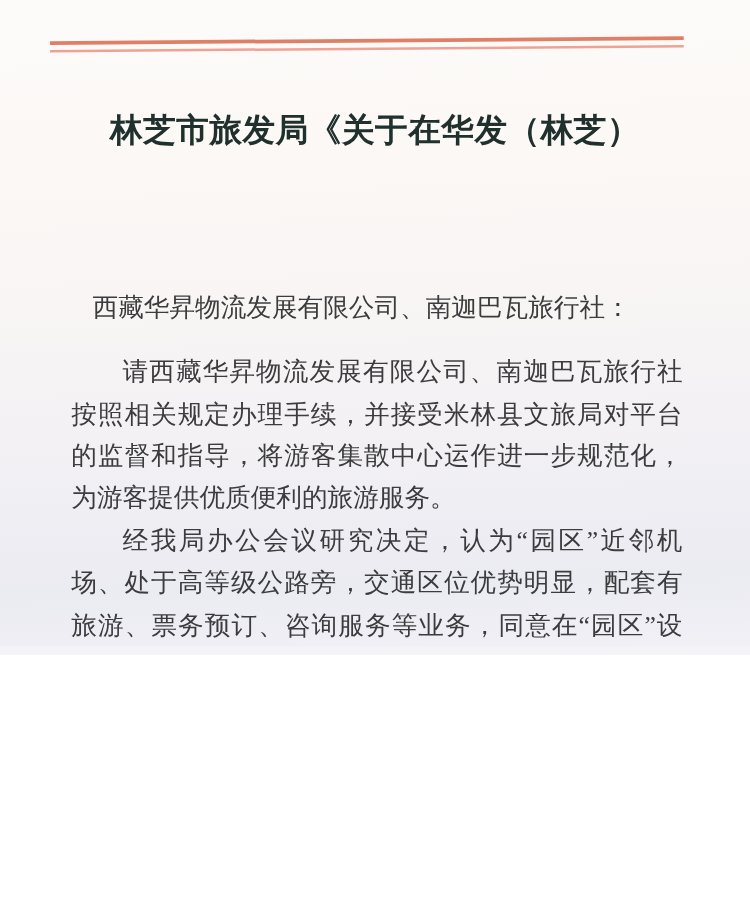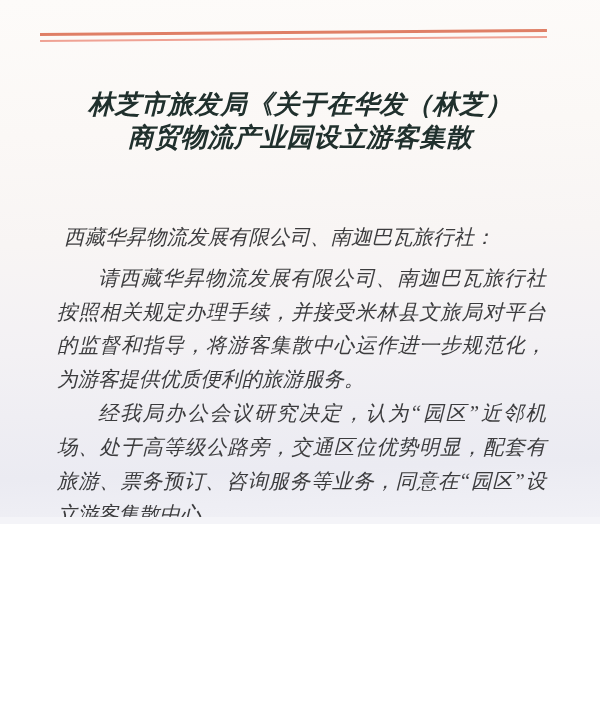--- a/index.html
+++ b/index.html
@@ -8,21 +8,20 @@
     font-family: "Liberation Serif", "DejaVu Serif", serif;
     overflow: hidden;
   }
   .page {
     position: relative;
     width: 600px; height: 524px;
     background: linear-gradient(178deg,
       #fdfbf9 0%, #fbf8f6 25%, #f8f5f4 45%,
       #f3f1f4 65%, #ebebf2 88%, #f1f1f6 100%);
     overflow: hidden;
-    font-style: italic;
   }
   
   .red-rule {
     position: absolute; top: 31px; left: 40px; width: 507px;
     transform: rotate(-0.45deg);
   }
   .red-rule .l1 { height: 3px; background: #df7f66; }
   .red-rule .gap { height: 4px; }
   .red-rule .l2 { height: 2px; background: #efa294; }
 
@@ -36,21 +35,21 @@
     letter-spacing: 0.5px;
   }
 
   
   .doc-body {
     position: absolute; top: 214px; left: 57px; width: 489px;
     font-size: 20.5px; line-height: 33.8px;
     color: #3c3c3e;
     text-align: justify;
   }
-  .doc-body .salutation { margin: 7px; }
+  .doc-body .salutation { margin: 17px; }
   .doc-body p.para { margin: 0; text-indent: 2em; }
 
   
   .sign-block {
     position: absolute; top: 626px; left: 300px; width: 230px;
     text-align: center; color: #313133;
   }
   .sign-org { font-size: 22px; letter-spacing: 1px; }
   .sign-date { font-size: 20px; margin-top: 10px; letter-spacing: 2px; }
 
@@ -74,21 +73,20 @@
 <div class="page">
 
   <div class="red-rule">
     <div class="l1"></div>
     <div class="gap"></div>
     <div class="l2"></div>
   </div>
 
   <div class="doc-title">
     <div>林芝市旅发局《关于在华发（林芝）</div>
-    <div>商贸物流产业园设立游客集散</div>
   </div>
 
   <div class="doc-body">
     <p class="salutation">西藏华昇物流发展有限公司、南迦巴瓦旅行社：</p>
     <p class="para">请西藏华昇物流发展有限公司、南迦巴瓦旅行社按照相关规定办理手续，并接受米林县文旅局对平台的监督和指导，将游客集散中心运作进一步规范化，为游客提供优质便利的旅游服务。</p>
     <p class="para">经我局办公会议研究决定，认为“园区”近邻机场、处于高等级公路旁，交通区位优势明显，配套有旅游、票务预订、咨询服务等业务，同意在“园区”设立游客集散中心。</p>
   </div>
 
   <div class="sign-block">
     <div class="sign-org">林芝市旅游发展局</div>

